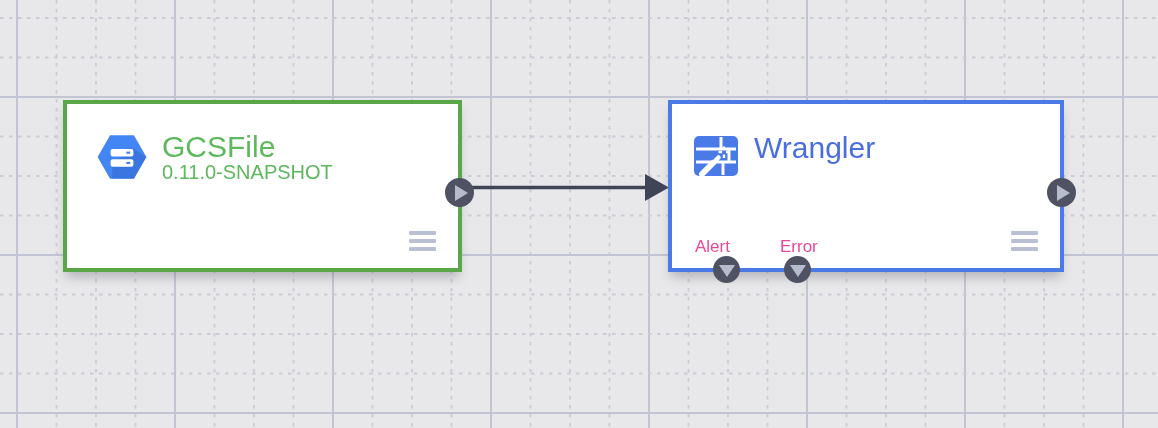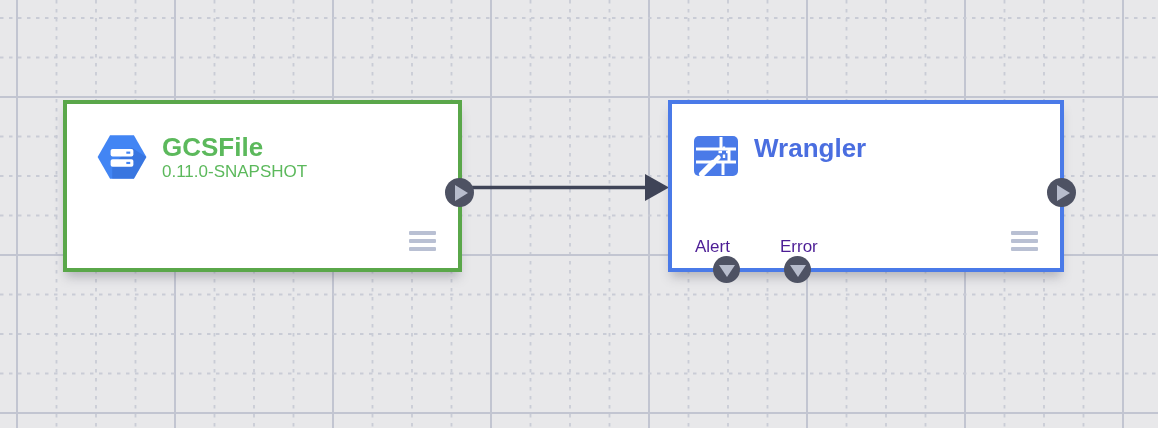--- a/index.html
+++ b/index.html
@@ -11,41 +11,41 @@
   .node{position:absolute;top:100px;height:172px;background:#ffffff;box-sizing:border-box;
         z-index:2;box-shadow:0 8px 10px -3px rgba(95,95,110,0.38);}
   .node-gcs{left:63px;width:399px;border:4px solid #5aa74a;}
   .node-wrangler{left:668px;width:396px;border:4px solid #4a7ae8;}
 
   .node-head{position:absolute;left:0;top:0;display:flex;align-items:flex-start;}
   .node-gcs .node-head{left:29px;top:27px;}
   .node-wrangler .node-head{left:20px;top:28px;}
   .plugin-icon{flex:0 0 auto;}
   .node-text{margin-left:14px;padding-top:3px;}
-  .node-title{font-size:26px;font-weight:bold;line-height:26px;}
-  .node-version{font-size:17px;line-height:24px;}
+  .node-title{font-size:30px;font-weight:normal;line-height:26px;}
+  .node-version{font-size:20px;line-height:24px;}
   .node-gcs .node-title,.node-gcs .node-version{color:#5cb95c;}
   .node-wrangler .node-title,.node-wrangler .node-version{color:#4a6ee0;}
 
   .menu-icon{position:absolute;right:22px;bottom:17px;width:27px;cursor:pointer;}
   .menu-icon .bar{height:4px;background:#b9c0d3;border-radius:1px;margin-top:4px;}
   .menu-icon .bar:first-child{margin-top:0;}
 
   .port{position:absolute;background:#4e5263;border-radius:50%;z-index:3;
         display:flex;align-items:center;justify-content:center;cursor:pointer;}
   .port-out{width:29px;height:29px;right:-16px;top:74px;}
   .tri-right{width:0;height:0;border-top:8px solid transparent;border-bottom:8px solid transparent;
              border-left:13px solid #b7bccc;margin-left:4px;}
   .port-bottom{width:27px;height:27px;bottom:-15px;}
   .port-alert{left:41px;}
   .port-error{left:112px;}
   .tri-down{width:0;height:0;border-left:8px solid transparent;border-right:8px solid transparent;
             border-top:12px solid #b7bccc;margin-top:3px;}
 
-  .port-label{position:absolute;bottom:11px;font-size:17px;color:#4c1d95;}
+  .port-label{position:absolute;bottom:11px;font-size:17px;color:#ec4899;}
   .label-alert{left:23px;}
   .label-error{left:108px;}
 </style>
 </head>
 <body>
 
 <div class="canvas">
 
   <svg id="grid-svg" class="layer">
       <line x1="17" y1="0" x2="17" y2="428" stroke="#c2c5d1" stroke-width="2"></line>

